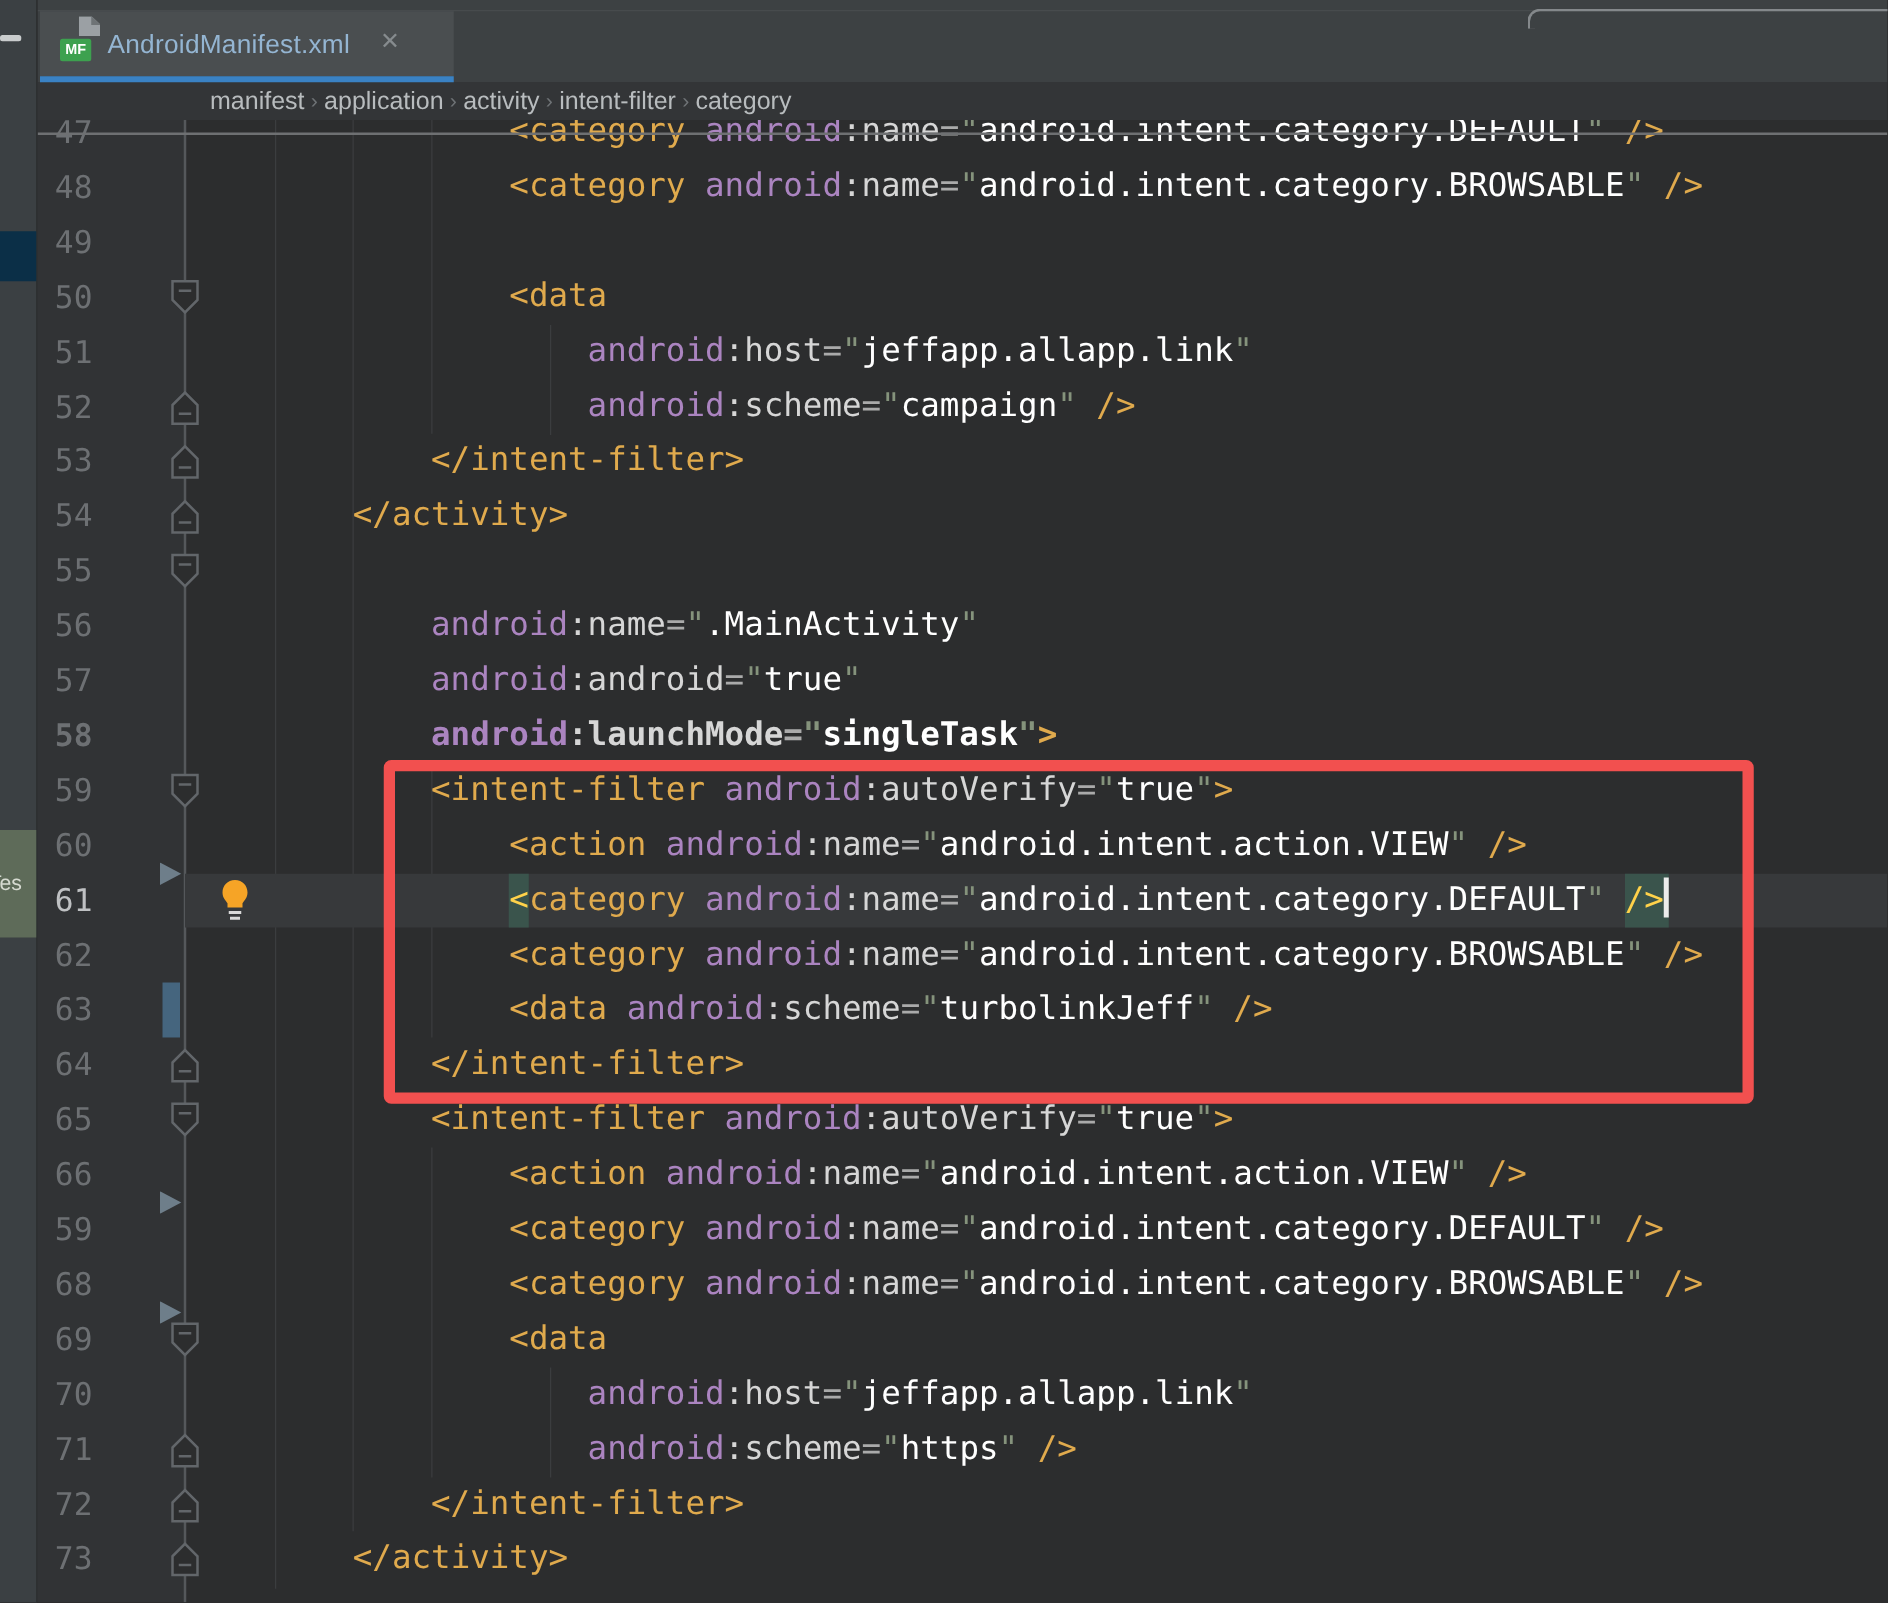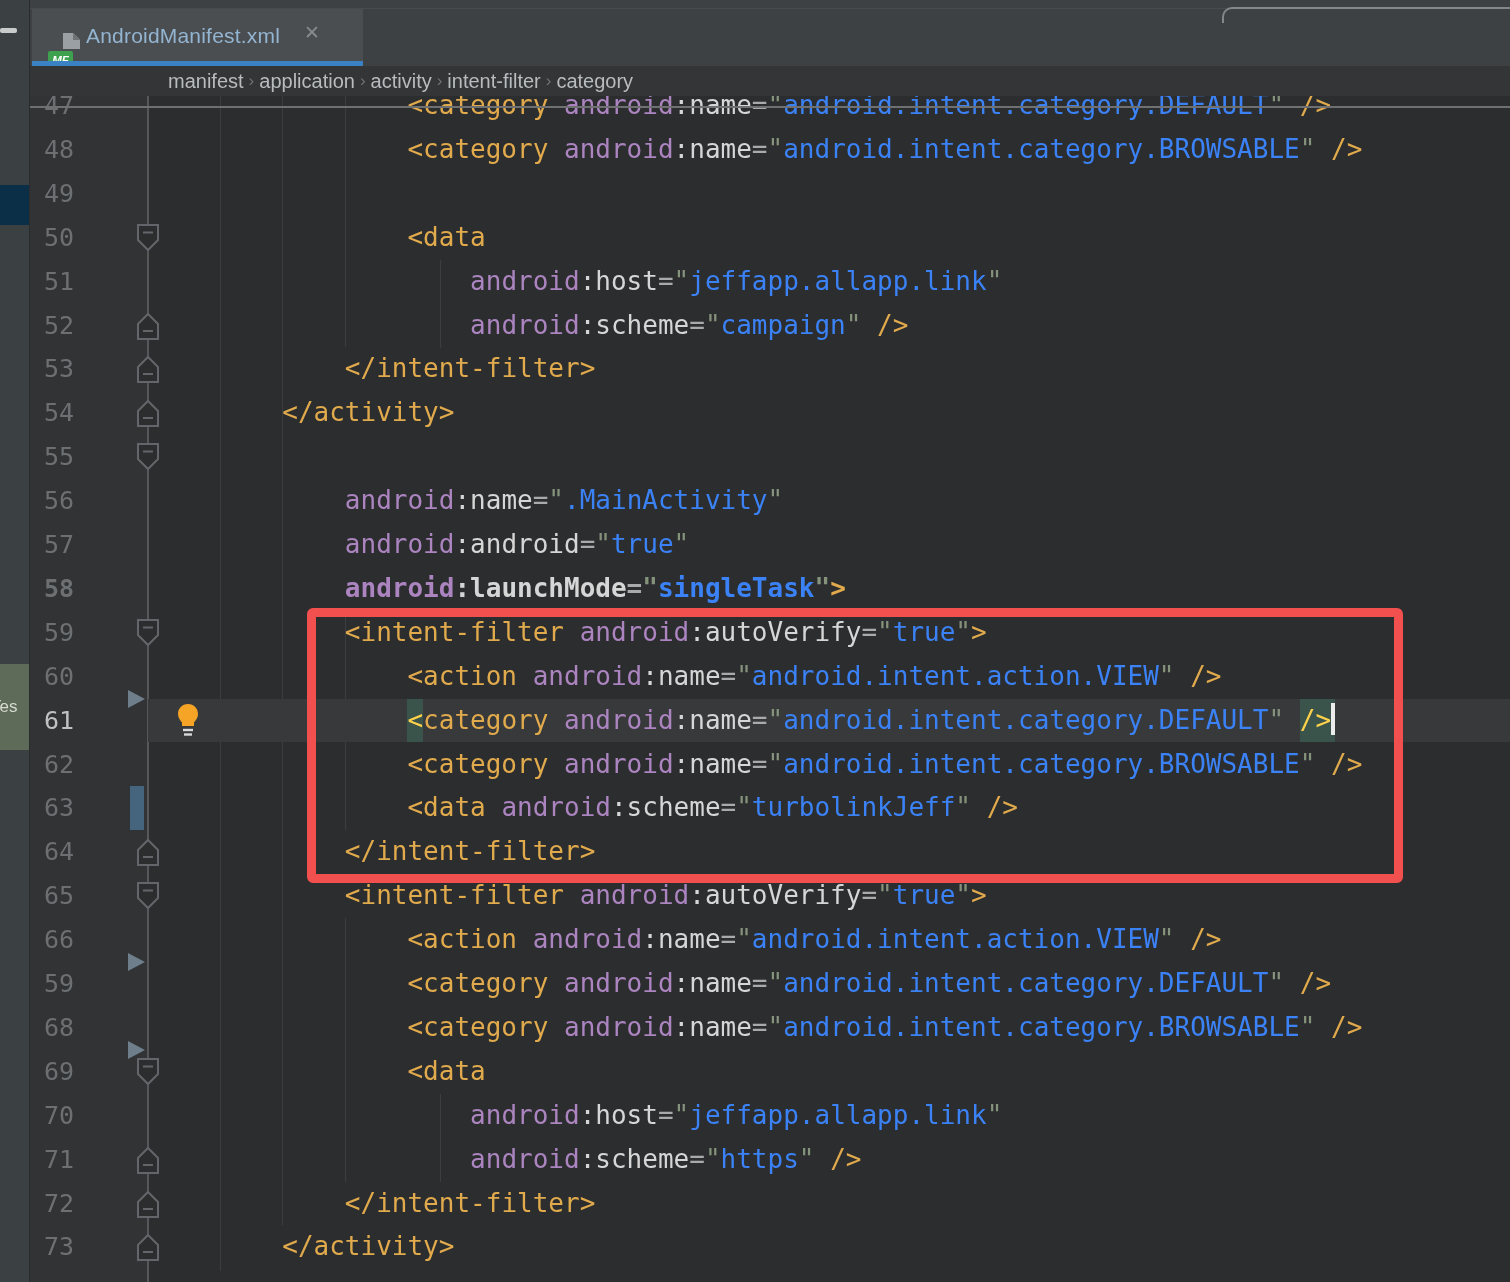--- a/index.html
+++ b/index.html
@@ -15,21 +15,21 @@
 
   
   .topbar { position:absolute; left:30px; top:0; width:1480px; height:66px; background:#3d4143; z-index:20; }
   .topbar-topline { position:absolute; left:0; top:8px; width:1480px; height:1px; background:#474b4d; }
   .popup-outline { position:absolute; left:1192px; top:7px; width:300px; height:16px; border-top:2px solid #84888b; border-left:2px solid #84888b; border-top-left-radius:10px; }
   .tab { position:absolute; left:2px; top:9px; width:331px; height:52px; background:#4a4e50; cursor:pointer; }
   .tab-underline { position:absolute; left:2px; top:61px; width:331px; height:5px; background:#3a82c4; }
   .tab-label { position:absolute; left:54px; top:15px; font-size:21px; color:#94b5d2; letter-spacing:0.2px; }
   .tab-close { position:absolute; left:272px; top:12px; font-size:19px; color:#868b8e; cursor:pointer; }
   
-  .mf-icon { position:absolute; left:16px; top:24px; width:32px; height:36px;font-style:italic; }
+  .mf-icon { position:absolute; left:16px; top:4px; width:32px; height:36px; }
   .mf-page { position:absolute; right:0; top:0; width:17px; height:16px; background:#9ba0a4;
              clip-path: polygon(0 0, 60% 0, 100% 40%, 100% 100%, 0 100%); }
   .mf-page::after { content:""; position:absolute; right:0; top:0; width:7px; height:7px; background:#6e7376; }
   .mf-badge { position:absolute; left:0; bottom:0; width:25px; height:18px; background:#3da14f; border-radius:2px;
               color:#fff; font-weight:bold; font-size:11.5px; text-align:center; line-height:18px; }
 
   
   .breadcrumbs { position:absolute; left:30px; top:66px; width:1480px; height:30px; background:#333537;
                  display:flex; align-items:center; padding-left:138px; gap:5px; font-size:20px; z-index:20; }
   .crumb { color:#b8bcbe; cursor:pointer; }
@@ -51,21 +51,21 @@
   .lnum.cur { color:#bfc1c3; }
   .code { position:absolute; left:127px; top:0; height:43.9px; line-height:43.9px; white-space:pre;
           font-family:"DejaVu Sans Mono", monospace; font-size:26px; color:#c8c8c8; cursor:text; }
 
   
   .tk-t { color:#e0aa4d; }                 
   .tk-n { color:#ab84c0; }                 
   .tk-a { color:#d6d6d6; }                 
   .tk-o { color:#aaaaaa; }                 
   .tk-q { color:#85937c; }                 
-  .tk-s { color:#3b82f6;text-align:center; }                 
+  .tk-s { color:#ffffff;text-align:center; }                 
   .tk-w { color:#c8c8c8; }
   .hlpatch { display:inline-block; height:43.9px; vertical-align:top; background:#3a544c; }
   .hl-y { color:#ffd24a; }
   .caret { display:inline-block; width:4px; height:32px; background:#ececec; vertical-align:middle; margin-top:-4px; }
 
   
   .fold-ico { position:absolute; left:105px; top:7px; width:26px; height:30px; cursor:pointer; }
   .arrow-ico { position:absolute; left:97px; top:35px; width:19px; height:18px; cursor:pointer; }
   .bulb-ico { position:absolute; left:146px; top:4px; width:24px; height:36px; cursor:pointer; }
   .vcs-mark { position:absolute; left:100px; top:0; width:14px; height:43.9px; background:#45657e; cursor:pointer; }

